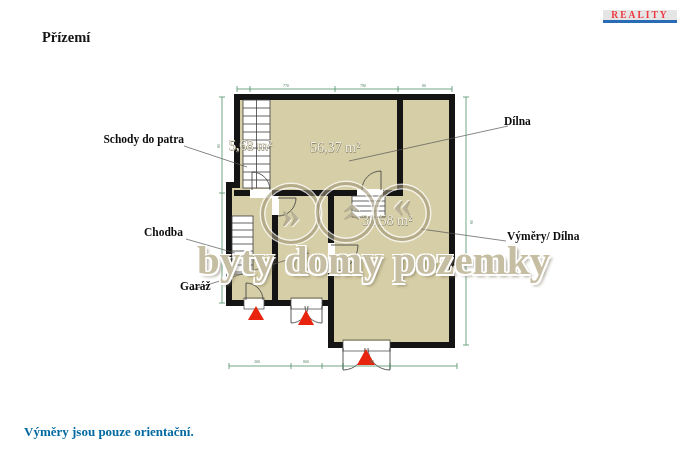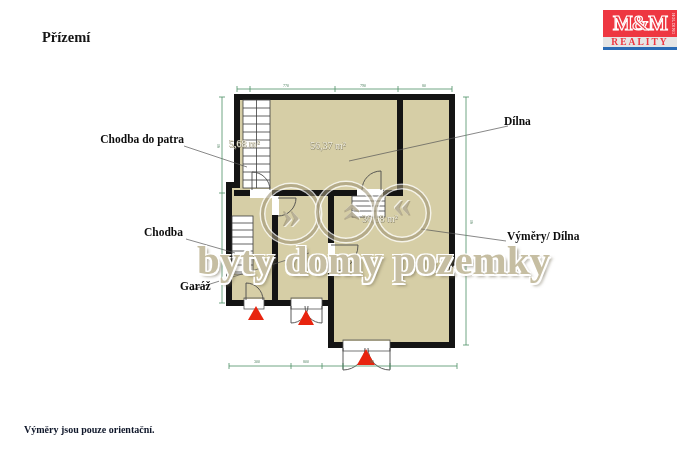--- a/index.html
+++ b/index.html
@@ -2,30 +2,30 @@
 <html><head>
 <meta charset="utf-8">
 <style>
   html,body{margin:0;padding:0;background:#fff;}
   .stage{position:relative;width:680px;height:457px;background:#ffffff;overflow:hidden;
          font-family:Liberation Serif, serif;}
   .abs{position:absolute;}
   svg{position:absolute;left:0;top:0;}
   
   .page-title{left:42px;top:29px;font-size:14.5px;font-weight:bold;color:#151515;}
-  .footer-note{left:24px;top:424px;font-size:10px;font-weight:bold;color:#0f172a;text-align:center;}
+  .footer-note{left:24px;top:424px;font-size:13px;font-weight:bold;color:#0369a1;text-align:center;}
   
   .room-label{font-size:11.5px;font-weight:bold;color:#0d0d0d;white-space:nowrap;z-index:6;}
   .lbl-schody{left:84px;top:133px;width:100px;text-align:right;}
   .lbl-dilna{left:504px;top:115px;}
   .lbl-chodba{left:144px;top:226px;}
   .lbl-garaz{left:151px;top:280px;margin-left:29px;}
   .lbl-garaz-dilna{left:507px;top:230px;}
   
-  .area-label{font-size:10px;color:#f4f1e2;white-space:nowrap;z-index:2;
+  .area-label{font-size:14px;color:#f4f1e2;white-space:nowrap;z-index:2;
               text-shadow:0.5px 0.5px 0.5px #8f8a72,-0.5px -0.5px 0.5px #8f8a72;text-align:right;}
   .area-schody{left:229px;top:138px;}
   .area-dilna{left:310px;top:140px;}
   .area-garaz-dilna{left:362px;top:213px;}
   
   .dim-num{font-size:4px;color:#4d7f5e;white-space:nowrap;z-index:2;}
   .dim-rot{transform:rotate(-90deg);transform-origin:left top;}
   
   .wm{z-index:5;pointer-events:none;}
   .wm-circle{border:3px solid rgba(158,148,118,0.60);border-radius:50%;
@@ -139,21 +139,21 @@
       <path d="M466,97 V345"></path>
       <path d="M463,97 H469 M463,345 H469"></path>
       <path d="M229,366 H457"></path>
       <path d="M229,363 V369 M291,363 V369 M322,363 V369 M343,363 V369 M390,363 V369 M457,363 V369"></path>
     </g>
   </svg>
 
   <div class="abs page-title">Přízemí</div>
   <div class="abs footer-note">Výměry jsou pouze orientační.</div>
 
-  <div class="abs room-label lbl-schody">Chodba do patra</div>
+  <div class="abs room-label lbl-schody">Schody do patra</div>
   <div class="abs room-label lbl-dilna">Dílna</div>
   <div class="abs room-label lbl-chodba">Chodba</div>
   <div class="abs room-label lbl-garaz">Garáž</div>
   <div class="abs room-label lbl-garaz-dilna">Výměry/ Dílna</div>
 
   <div class="abs area-label area-schody">5,68 m²</div>
   <div class="abs area-label area-dilna">56,37 m²</div>
   <div class="abs area-label area-garaz-dilna">36,58 m²</div>
 
   <span class="abs dim-num" style="left:283px;top:83px;">770</span>
@@ -170,20 +170,16 @@
   </div>
   <div class="abs wm wm-circle wm-c2">
     <span class="wm-glyph">»</span>
   </div>
   <div class="abs wm wm-circle wm-c3">
     <span class="wm-glyph">»</span>
   </div>
   <div class="abs wm wm-text">byty domy pozemky</div>
 
   <div class="abs logo">
-    <div class="logo-top">
-      <span class="logo-mm">M&amp;M</span>
-      <span class="logo-holding">HOLDING</span>
-    </div>
     <div class="logo-bottom">REALITY</div>
   </div>
 
 </div>
 
 </body></html>

